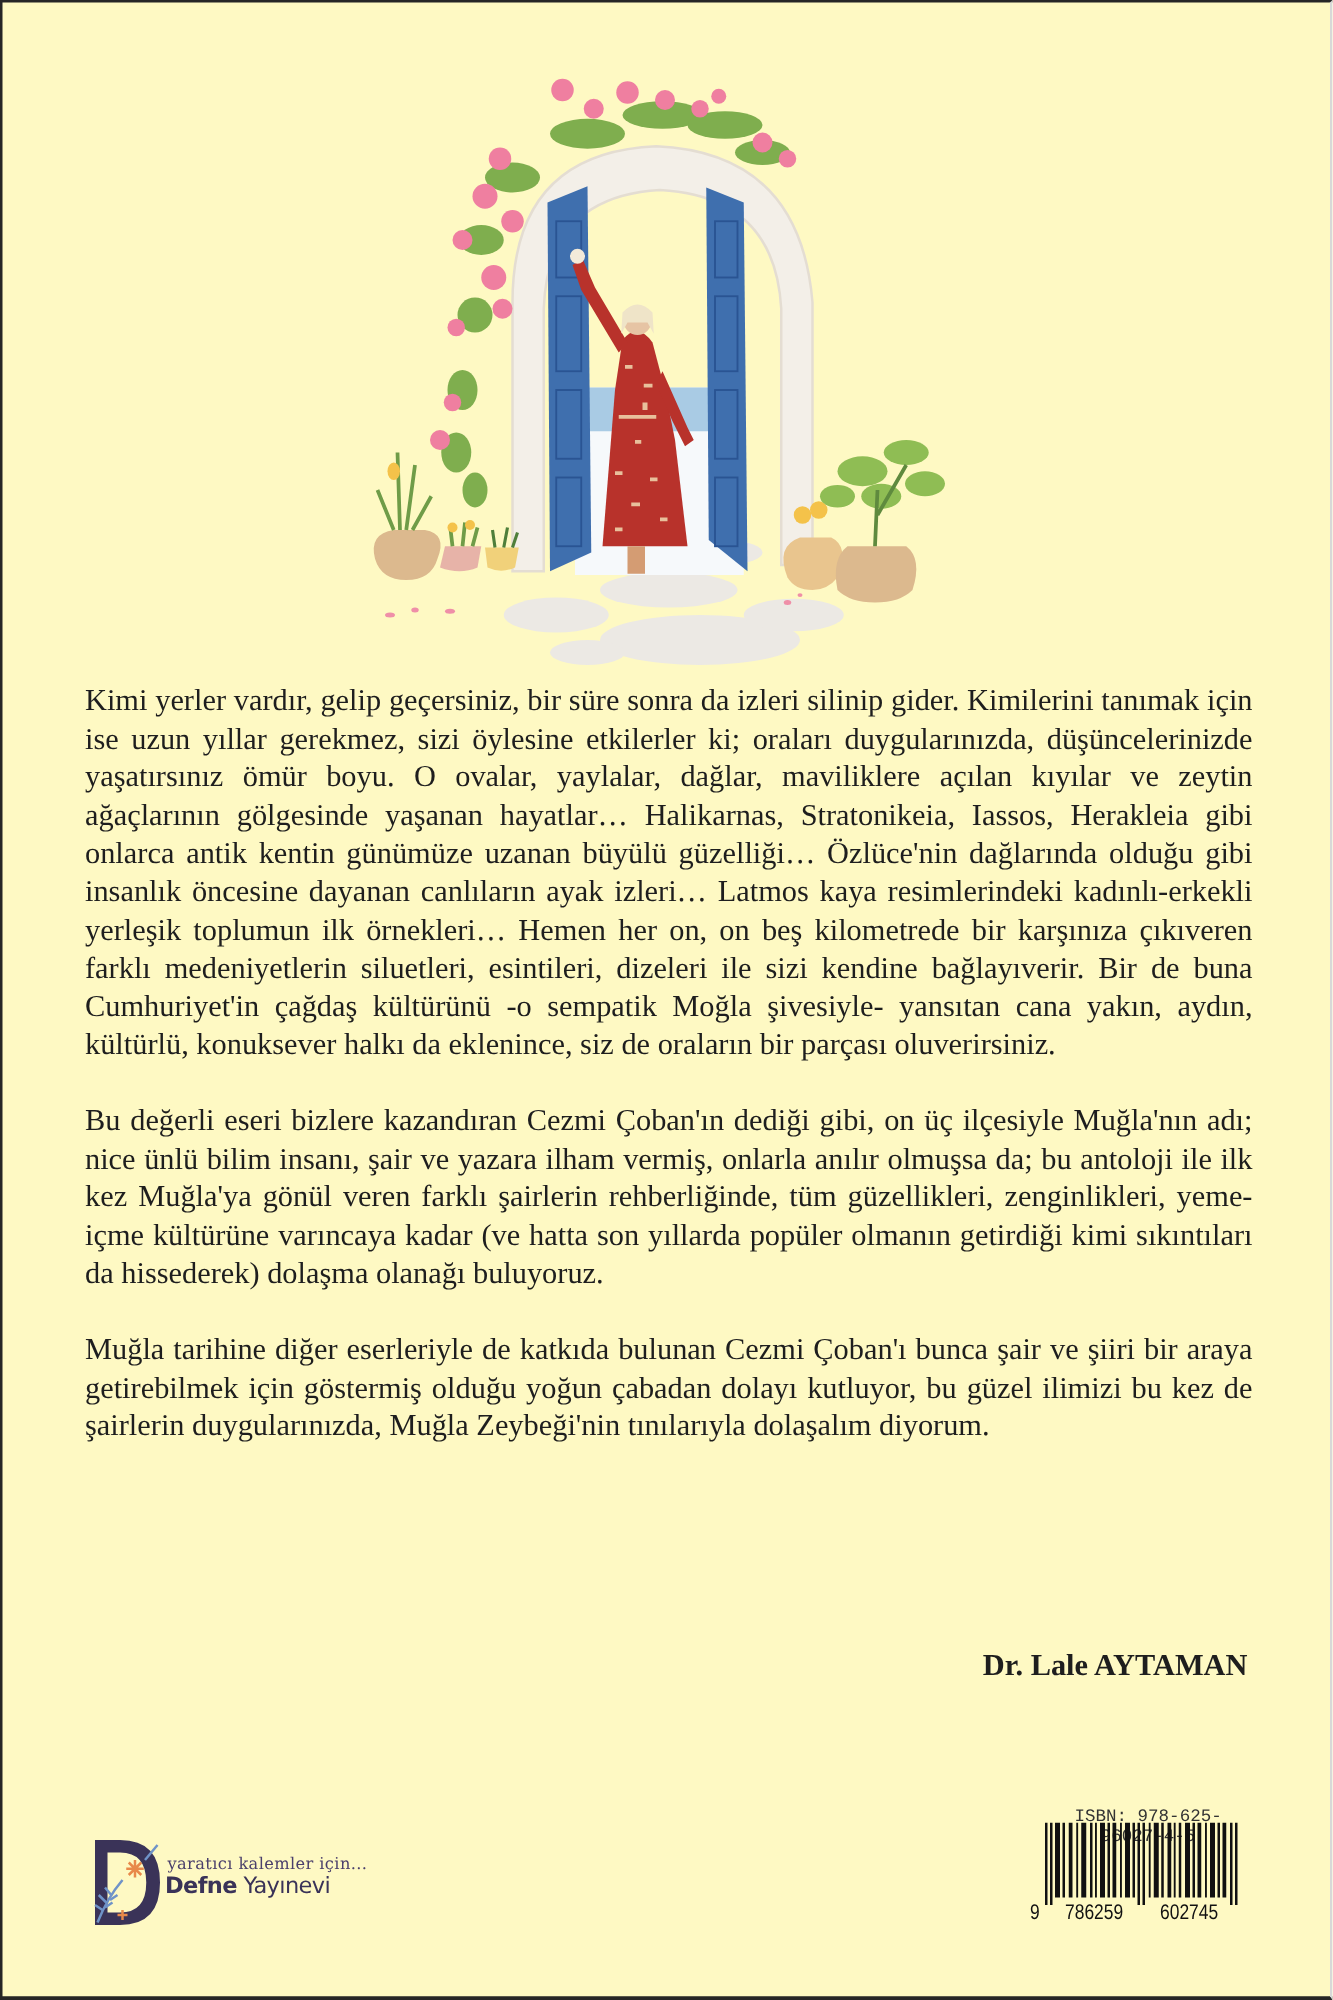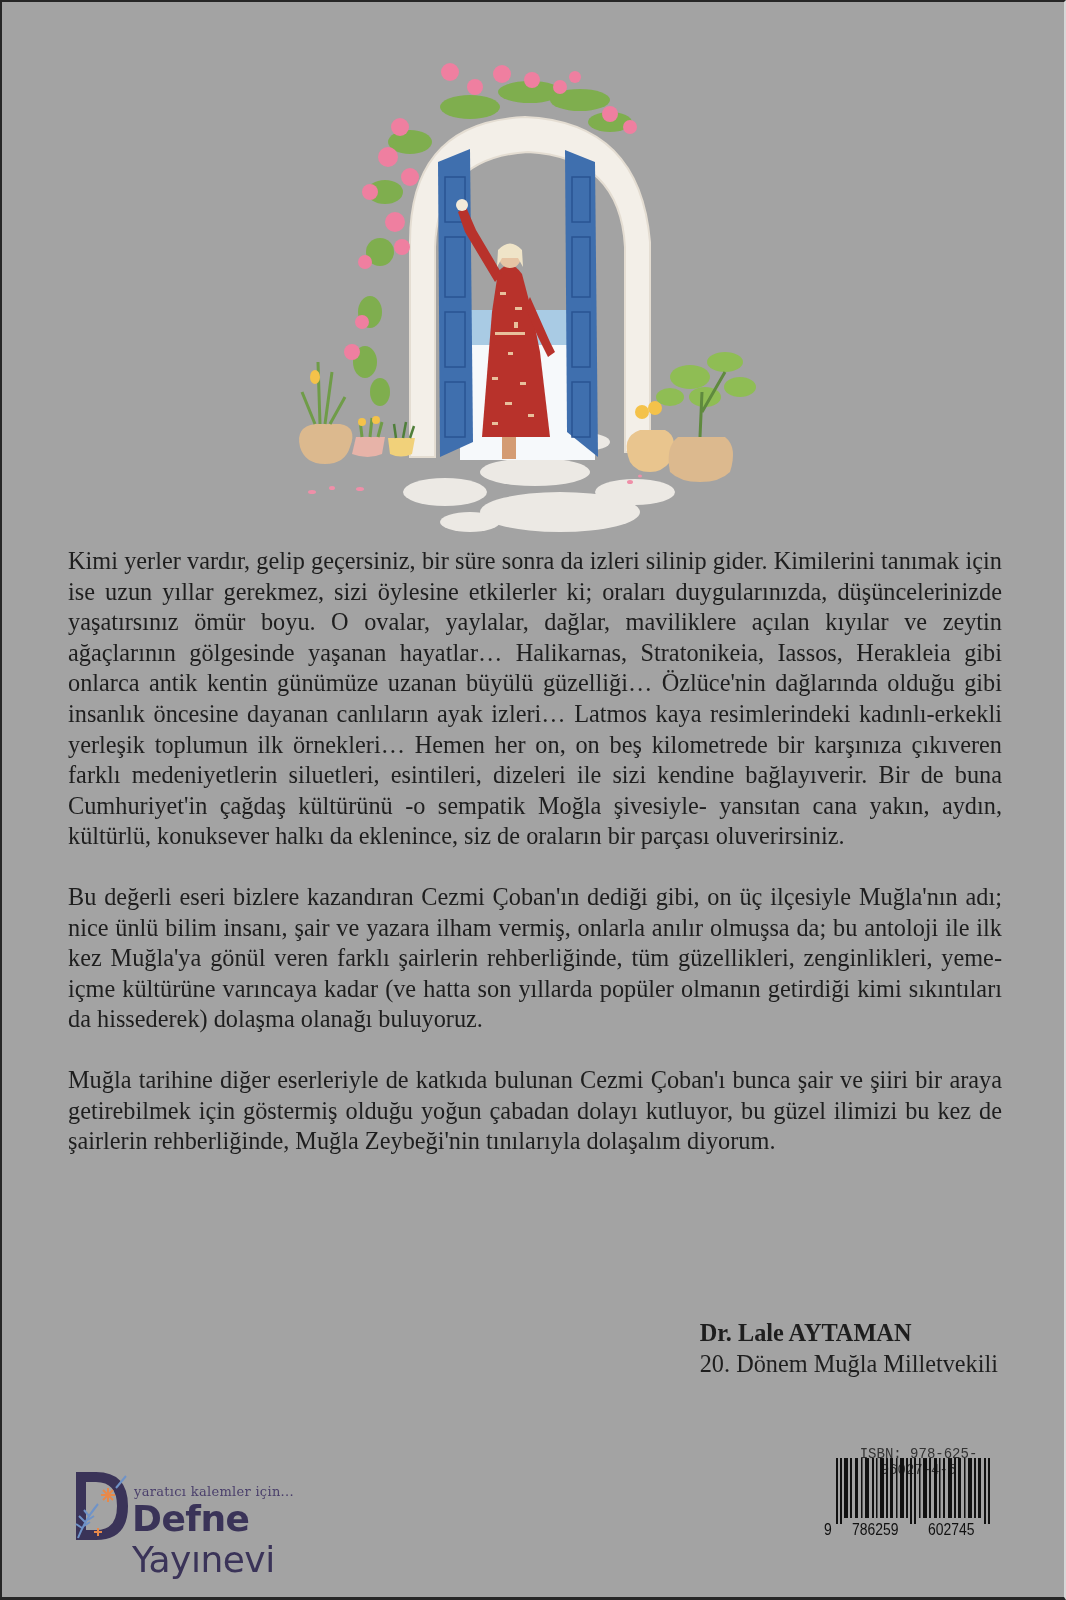--- a/index.html
+++ b/index.html
@@ -2,21 +2,21 @@
 <html><head>
 <meta charset="utf-8">
 <style>
   html, body { margin: 0; padding: 0; background: #ffffff; }
   body { width: 1066px; height: 1600px; position: relative; overflow: hidden; }
   .page {
     position: absolute; left: 0; top: 0; width: 1066px; height: 1600px;
     box-sizing: border-box;
     border-top: 2px solid #262626; border-left: 2px solid #262626;
     border-bottom: 3px solid #262626; border-right: 2px solid #d8d8d8;
-    background: #a3a3a3;
+    background: #fef9c3;
   }
   .illustration { position: absolute; left: 268px; top: 50px; width: 520px; height: 490px; }
   .body-text {
     position: absolute; left: 66px; top: 544px; width: 934px;
     font-family: "Liberation Serif", "DejaVu Serif", serif;
     font-size: 24.3px; line-height: 30.6px; color: #1e1e1e;
   }
   .body-text p { margin: 0 0 30px 0; text-align: justify; text-align-last: left; }
   .signature {
     position: absolute; right: 66px; top: 1316px; text-align: left;
@@ -25,21 +25,21 @@
   }
   .signature .name { font-weight: bold; }
   .publisher { position: absolute; left: 70px; top: 1466px; width: 230px; height: 76px; }
   .publisher .tagline {
     position: absolute; left: 62px; top: 16px;
     font-family: "DejaVu Serif", serif; 
     font-size: 13px; color: #4a3f6b; letter-spacing: 0.3px;
   }
   .publisher .pubname {
     position: absolute; left: 60px; top: 30px;
-    font-family: "DejaVu Sans", sans-serif; font-size: 36px; color: #3a3358;
+    font-family: "DejaVu Sans", sans-serif; font-size: 18px; color: #3a3358;
     letter-spacing: -0.5px;
   }
   .publisher .pubname b { font-weight: bold; }
   .barcode { position: absolute; left: 822px; top: 1444px; width: 175px; height: 100px; }
   .barcode .isbn {
     position: absolute; left: 12px; top: 0; width: 165px; text-align: center;
     font-family: "Liberation Mono", "DejaVu Sans Mono", monospace; font-size: 14px; color: #333;
   }
   .barcode .bars { position: absolute; left: 0; top: 12px; }
   .barcode .digits {
@@ -172,26 +172,25 @@
         <ellipse cx="62" cy="436" rx="3" ry="2"></ellipse>
         <ellipse cx="90" cy="437" rx="4" ry="2"></ellipse>
       <ellipse cx="360" cy="430" rx="3" ry="2"></ellipse>
         <ellipse cx="370" cy="424" rx="2" ry="1.5"></ellipse>
     </g>
   </svg>
 
   <div class="body-text">
     <p>Kimi yerler vardır, gelip geçersiniz, bir süre sonra da izleri silinip gider. Kimilerini tanımak için ise uzun yıllar gerekmez, sizi öylesine etkilerler ki; oraları duygularınızda, düşüncelerinizde yaşatırsınız ömür boyu. O ovalar, yaylalar, dağlar, maviliklere açılan kıyılar ve zeytin ağaçlarının gölgesinde yaşanan hayatlar… Halikarnas, Stratonikeia, Iassos, Herakleia gibi onlarca antik kentin günümüze uzanan büyülü güzelliği… Özlüce'nin dağlarında olduğu gibi insanlık öncesine dayanan canlıların ayak izleri… Latmos kaya resimlerindeki kadınlı-erkekli yerleşik toplumun ilk örnekleri… Hemen her on, on beş kilometrede bir karşınıza çıkıveren farklı medeniyetlerin siluetleri, esintileri, dizeleri ile sizi kendine bağlayıverir.  Bir de buna Cumhuriyet'in çağdaş kültürünü -o sempatik Moğla şivesiyle- yansıtan cana yakın, aydın, kültürlü, konuksever halkı da eklenince, siz de oraların bir parçası oluverirsiniz.</p>
     <p>Bu değerli eseri bizlere kazandıran Cezmi Çoban'ın dediği gibi, on üç ilçesiyle Muğla'nın adı; nice ünlü bilim insanı, şair ve yazara ilham vermiş, onlarla anılır olmuşsa da; bu antoloji ile ilk kez Muğla'ya gönül veren farklı şairlerin rehberliğinde, tüm güzellikleri, zenginlikleri, yeme-içme kültürüne varıncaya kadar (ve hatta son yıllarda popüler olmanın getirdiği kimi sıkıntıları da hissederek) dolaşma olanağı buluyoruz.</p>
-    <p>Muğla tarihine diğer eserleriyle de katkıda bulunan Cezmi Çoban'ı bunca şair ve şiiri bir araya getirebilmek için göstermiş olduğu yoğun çabadan dolayı kutluyor, bu güzel ilimizi bu kez de şairlerin rehberliğinde, Muğla Zeybeği'nin tınılarıyla dolaşalım diyorum.</p>
+    <p>Muğla tarihine diğer eserleriyle de katkıda bulunan Cezmi Çoban'ı bunca şair ve şiiri bir araya getirebilmek için göstermiş olduğu yoğun çabadan dolayı kutluyor, bu güzel ilimizi bu kez de şairlerin duygularınızda, Muğla Zeybeği'nin tınılarıyla dolaşalım diyorum.</p>
   </div>
 
   <div class="signature">
     <div class="name">Dr. Lale AYTAMAN</div>
-    <div>20. Dönem Muğla Milletvekili</div>
   </div>
 
   <div class="publisher">
     <svg width="60" height="76" viewBox="0 0 60 76" xmlns="http://www.w3.org/2000/svg">
       <path d="M4 4 L24 4 Q56 4 56 38 Q56 72 24 72 L4 72 Z M14 14 L14 62 L24 62 Q45 62 45 38 Q45 14 24 14 Z" fill="#3a3358" fill-rule="evenodd"></path>
       <g stroke="#6f93c8" stroke-width="2" fill="none">
         <path d="M6 70 Q14 50 26 36"></path>
         <path d="M10 60 L4 56 M13 54 L7 48 M17 48 L12 42 M12 58 L18 54 M16 52 L22 48"></path>
         <path d="M44 20 L54 8"></path>
       </g>

